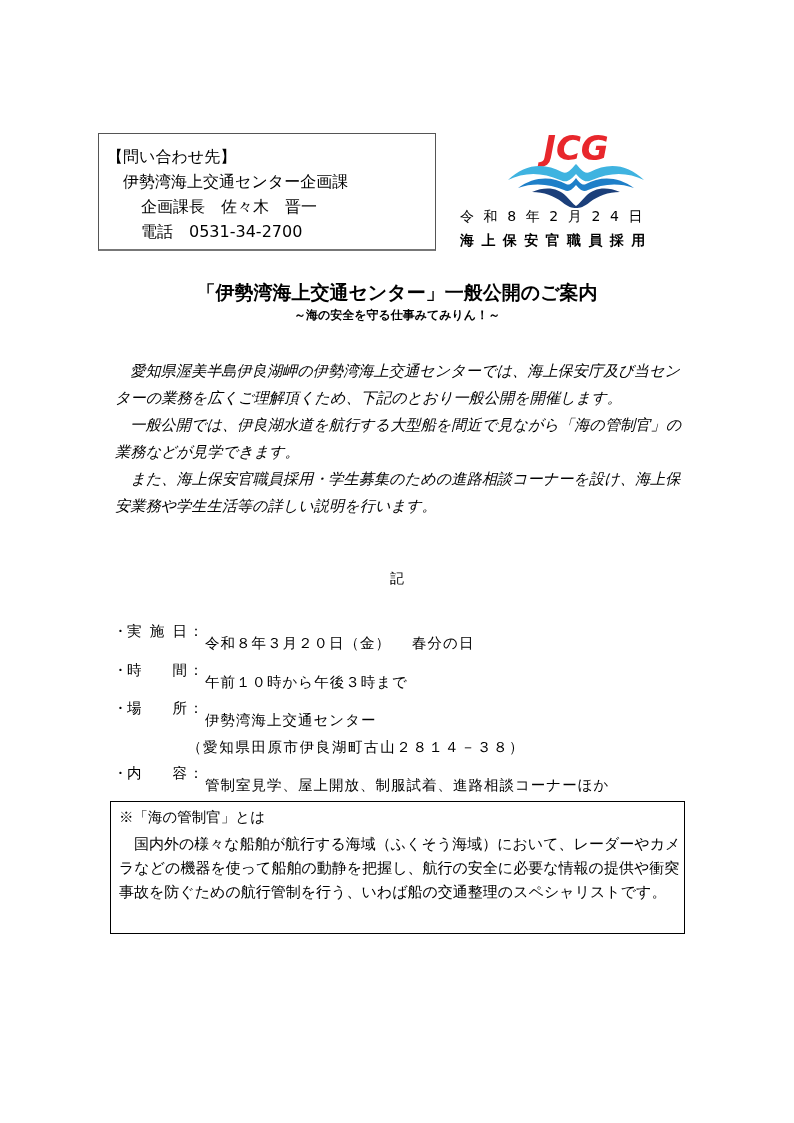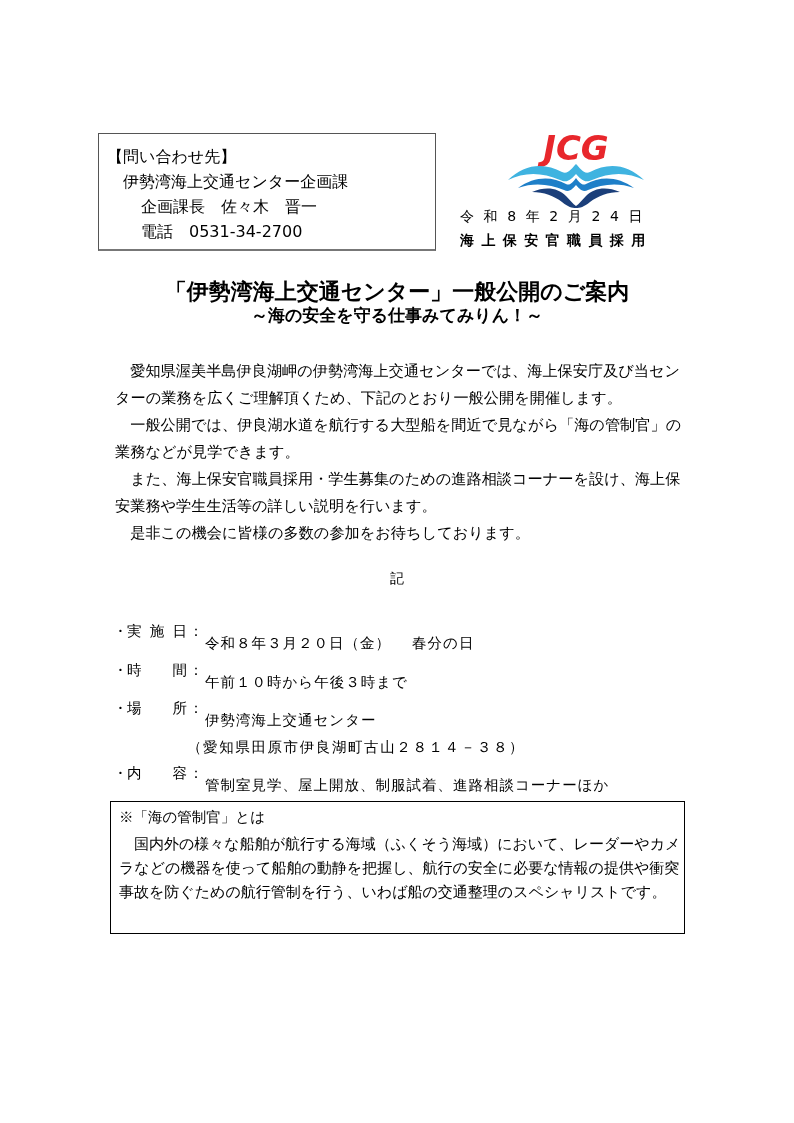--- a/index.html
+++ b/index.html
@@ -15,28 +15,28 @@
   
   .logo { left: 506px; top: 128px; width: 140px; height: 80px; }
 
   
   .date-line, .org-line { position: absolute; left: 460px; font-size: 14px; line-height: 16px;
                           white-space: nowrap; letter-spacing: 9.6px; }
   .date-line { top: 208px; }
   .org-line  { top: 232px; font-weight: bold; letter-spacing: 7.4px; }
 
   
-  .title { left: 0; width: 794px; text-align: center; top: 280px; font-size: 22px; font-weight: bold;
+  .title { left: 0; width: 794px; text-align: center; top: 280px; font-size: 19px; font-weight: bold;
            line-height: 24px; white-space: nowrap; }
-  .subtitle { left: 0; width: 794px; text-align: center; top: 304px; font-size: 17px; font-weight: bold;
+  .subtitle { left: 0; width: 794px; text-align: center; top: 304px; font-size: 12px; font-weight: bold;
               line-height: 22px; white-space: nowrap; }
 
   
   .body-text { left: 115px; top: 358px; width: 580px; font-size: 15.2px; line-height: 27px; }
-  .body-text p { margin: 0; text-indent: 1em; }
+  .body-text p { margin: 0; text-indent: 1em; font-style: italic; }
 
   
   .ki { left: 0; width: 794px; text-align: center; top: 568px; font-size: 14px; line-height: 20px; }
 
   
   .details { left: 113px; top: 618px; font-size: 14.5px; line-height: 26.5px; }
   .detail-row { display: flex; white-space: nowrap; }
   .bullet { width: 14px; text-align: left; }
   .label { width: 60px; display: flex; justify-content: space-between; }
   .colon { width: 18px; text-align: center; }
@@ -78,21 +78,20 @@
 <div class="date-line">令和8年2月24日</div>
 <div class="org-line">海上保安官職員採用</div>
 
 <div class="abs title">「伊勢湾海上交通センター」一般公開のご案内</div>
 <div class="abs subtitle">～海の安全を守る仕事みてみりん！～</div>
 
 <div class="abs body-text">
   <p>愛知県渥美半島伊良湖岬の伊勢湾海上交通センターでは、海上保安庁及び当センターの業務を広くご理解頂くため、下記のとおり一般公開を開催します。</p>
   <p>一般公開では、伊良湖水道を航行する大型船を間近で見ながら「海の管制官」の業務などが見学できます。</p>
   <p>また、海上保安官職員採用・学生募集のための進路相談コーナーを設け、海上保安業務や学生生活等の詳しい説明を行います。</p>
-  <p>是非この機会に皆様の多数の参加をお待ちしております。</p>
 </div>
 
 <div class="abs ki">記</div>
 
 <div class="abs details">
   <div class="detail-row">
     <span class="bullet">・</span>
     <span class="label">
       <span>実</span>
       <span>施</span>

